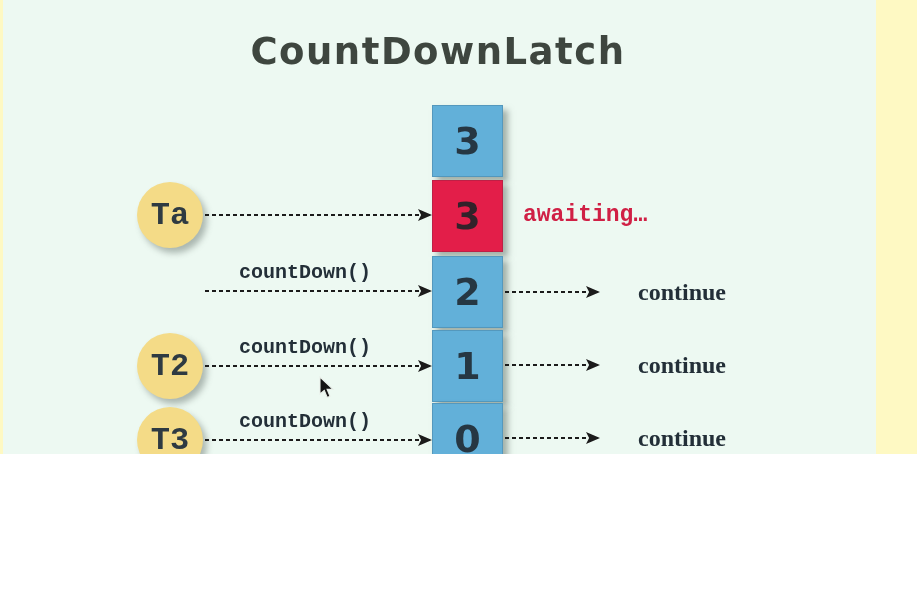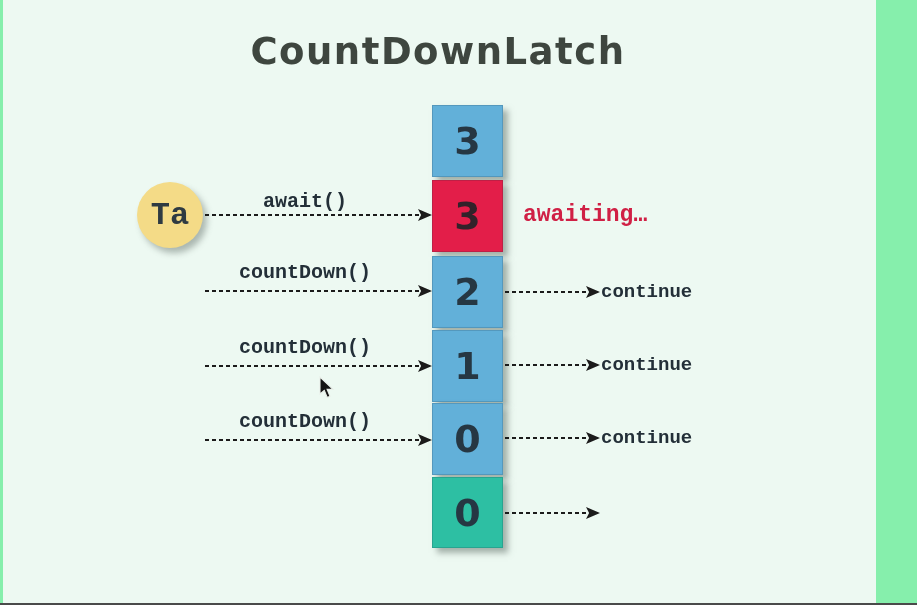--- a/index.html
+++ b/index.html
@@ -1,19 +1,19 @@
 <!DOCTYPE html>
 <html><head>
 <meta charset="utf-8">
 <style>
   * { margin:0; padding:0; box-sizing:border-box; }
   body { font-family:"DejaVu Sans", sans-serif; }
   .stage {
-    position:relative; width:917px; height:605px;
-    background:#86efac; overflow:hidden;
+    position:relative; width:917px; height:454px;
+    background:#fef9c3; overflow:hidden;
   }
   .mint-panel {
     position:absolute; left:3px; top:0; width:873px; height:603px;
     background:#edf9f2;
   }
   .bottom-line {
     position:absolute; left:0; top:603px; width:917px; height:2px;
     background:#4a4a4a;
   }
   .title {
@@ -62,23 +62,23 @@
   .ra0 { top:286px; } .ra1 { top:359px; } .ra2 { top:432px; } .ra3 { top:507px; }
   
   .call-label {
     position:absolute; left:205px; width:200px; text-align:center;
     font-family:"Liberation Mono", monospace; font-weight:bold;
     font-size:20px; color:#232f38; line-height:24px;
   }
   .cl0 { top:190px; } .cl1 { top:261px; } .cl2 { top:336px; } .cl3 { top:410px; }
   
   .result-label {
-    position:absolute; left:601px;
-    font-family:Liberation Mono, monospace; font-weight:bold;
-    font-size:19px; color:#232f38; line-height:26px;
+    position:absolute; left:638px;
+    font-family:Liberation Serif, serif; font-weight:bold;
+    font-size:24px; color:#232f38; line-height:26px;
   }
   .rl0 { top:279px; } .rl1 { top:352px; } .rl2 { top:425px; }
   .red-label {
     position:absolute;
     font-family:"Liberation Mono", monospace; font-weight:bold;
     font-size:23px; color:#d02045; line-height:26px;
   }
   .awaiting-label { left:523px; top:202px; }
   .resumed-label  { left:613px; top:500px; }
   .cursor { position:absolute; left:318px; top:376px; }
@@ -107,22 +107,27 @@
   <div class="cell pending c4">
       <span>0</span>
     </div>
   <div class="cell released c5">
       <span>0</span>
     </div>
 
   <div class="thread t0">
       <span>Ta</span>
     </div>
+  <div class="thread t2">
+      <span>T2</span>
+    </div>
+  <div class="thread t3">
+      <span>T3</span>
+    </div>
 
-  <div class="call-label cl0">await()</div>
   <div class="call-label cl1">countDown()</div>
   <div class="call-label cl2">countDown()</div>
   <div class="call-label cl3">countDown()</div>
 
   <div class="harrow la la0">
       <div class="line"></div>
       <div class="head"></div>
     </div>
   <div class="harrow la la1">
       <div class="line"></div>

